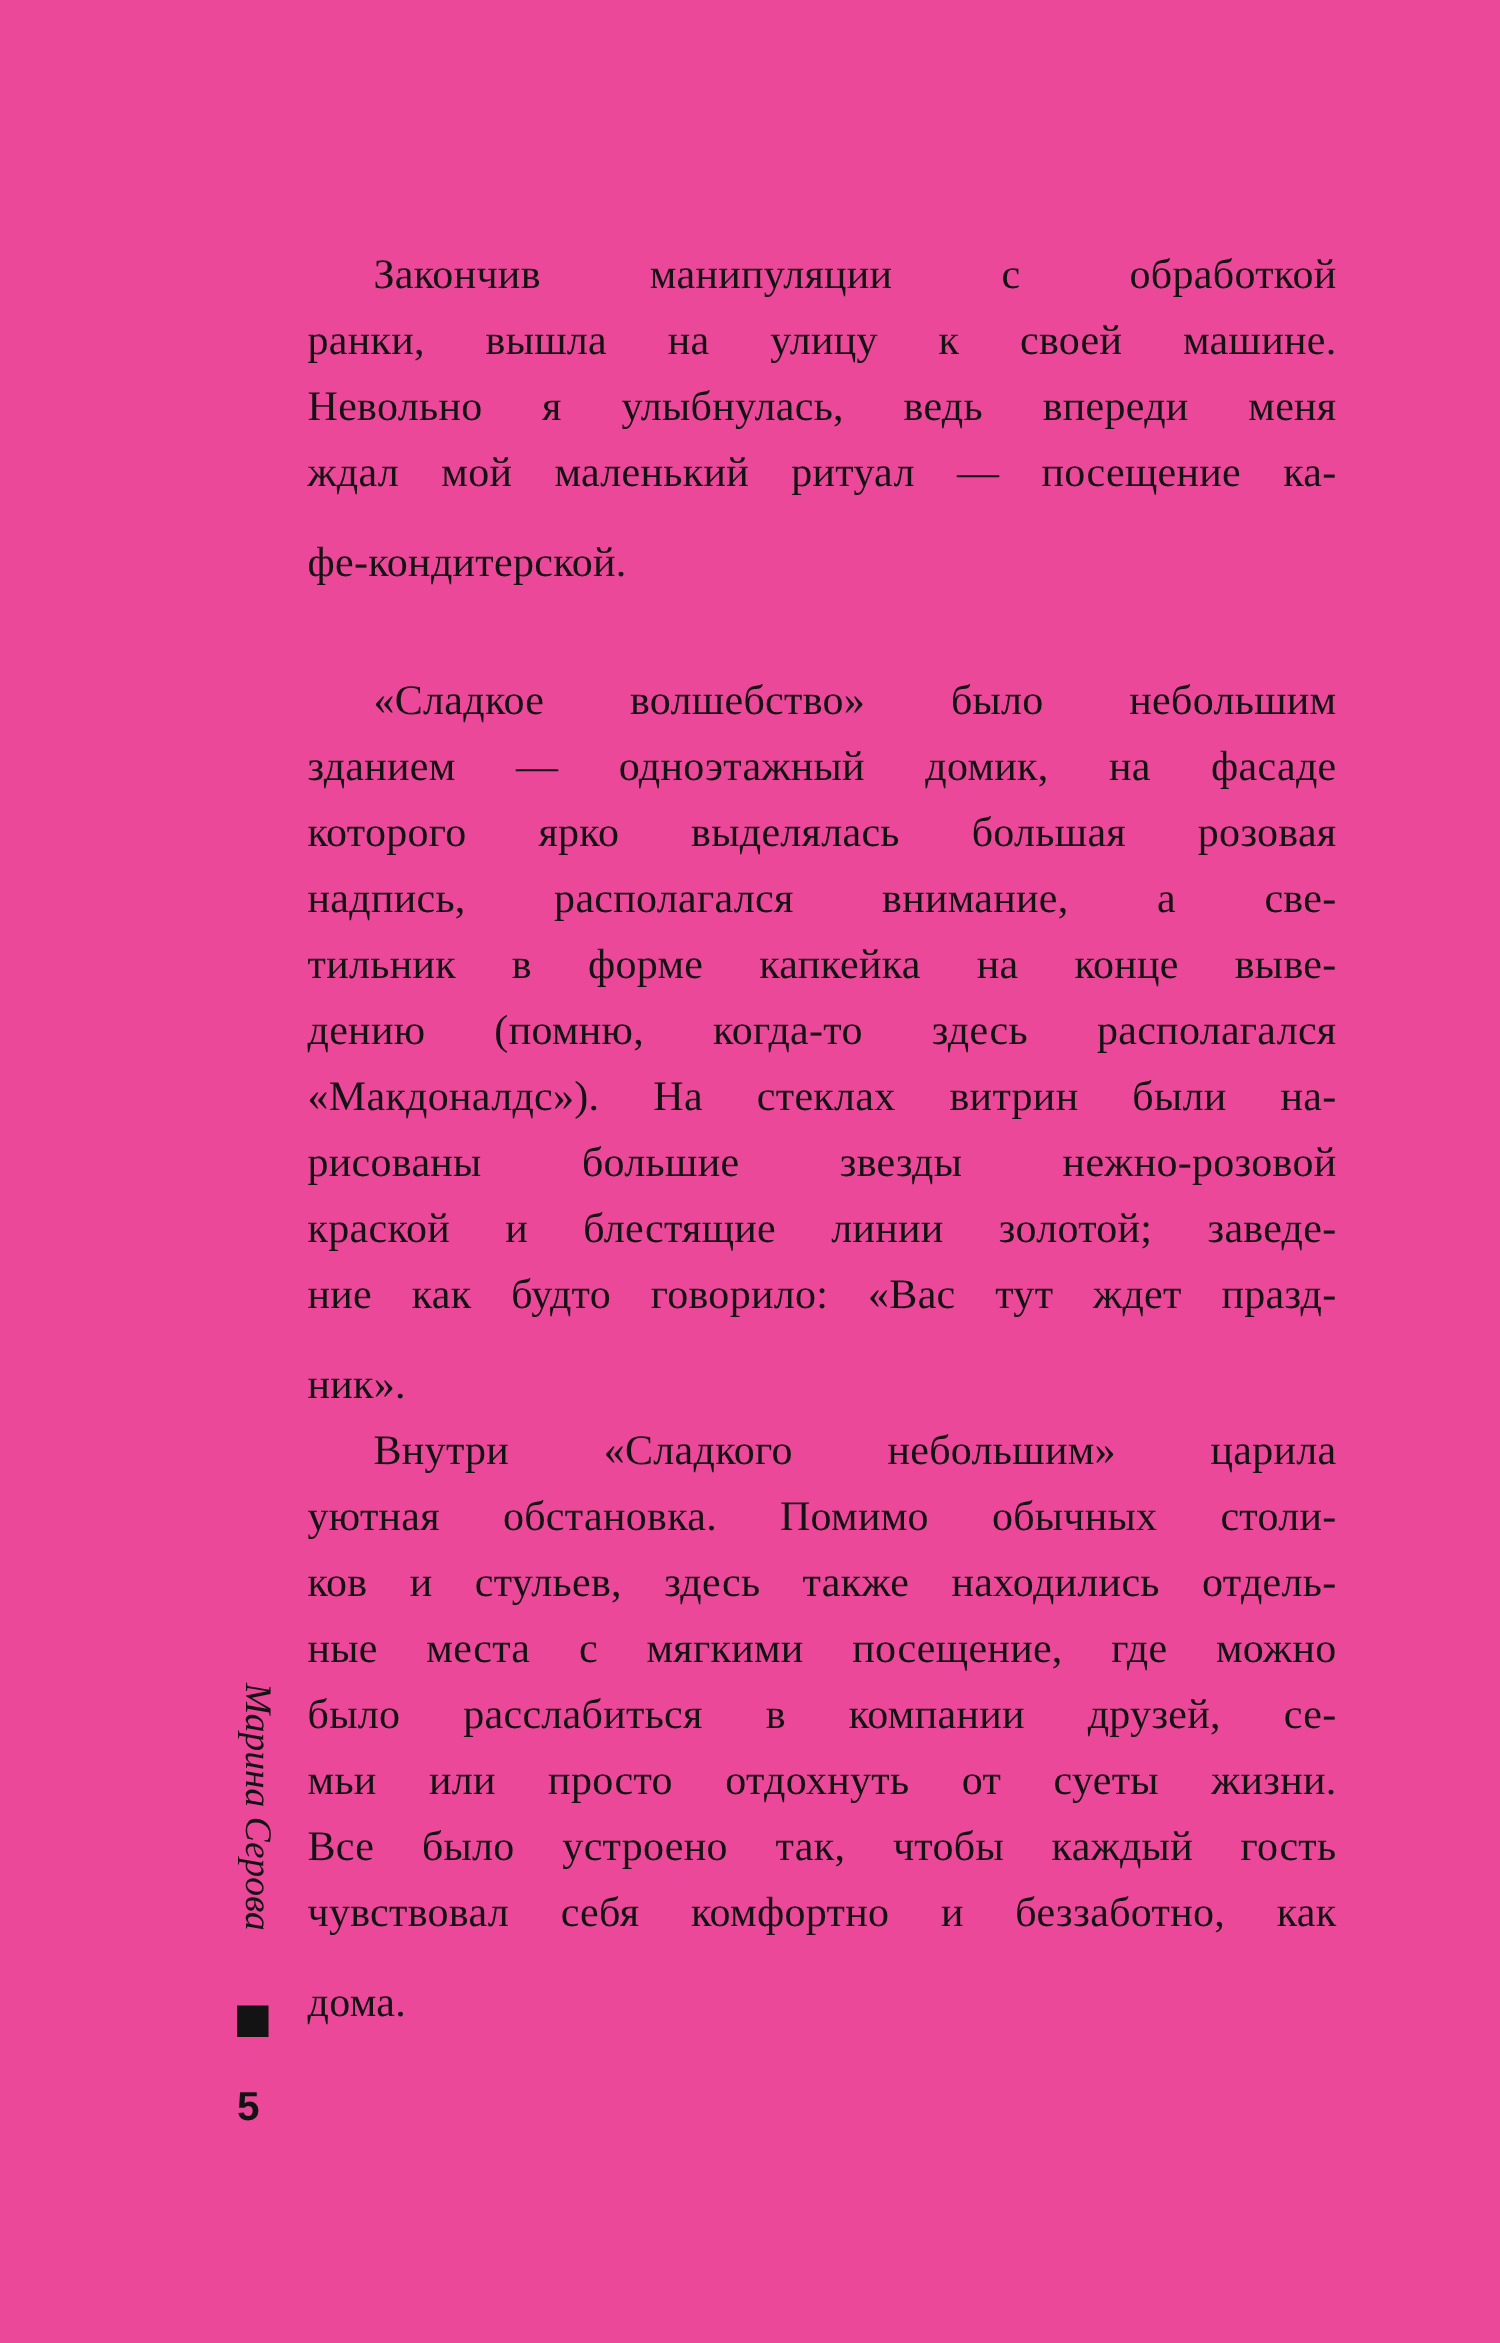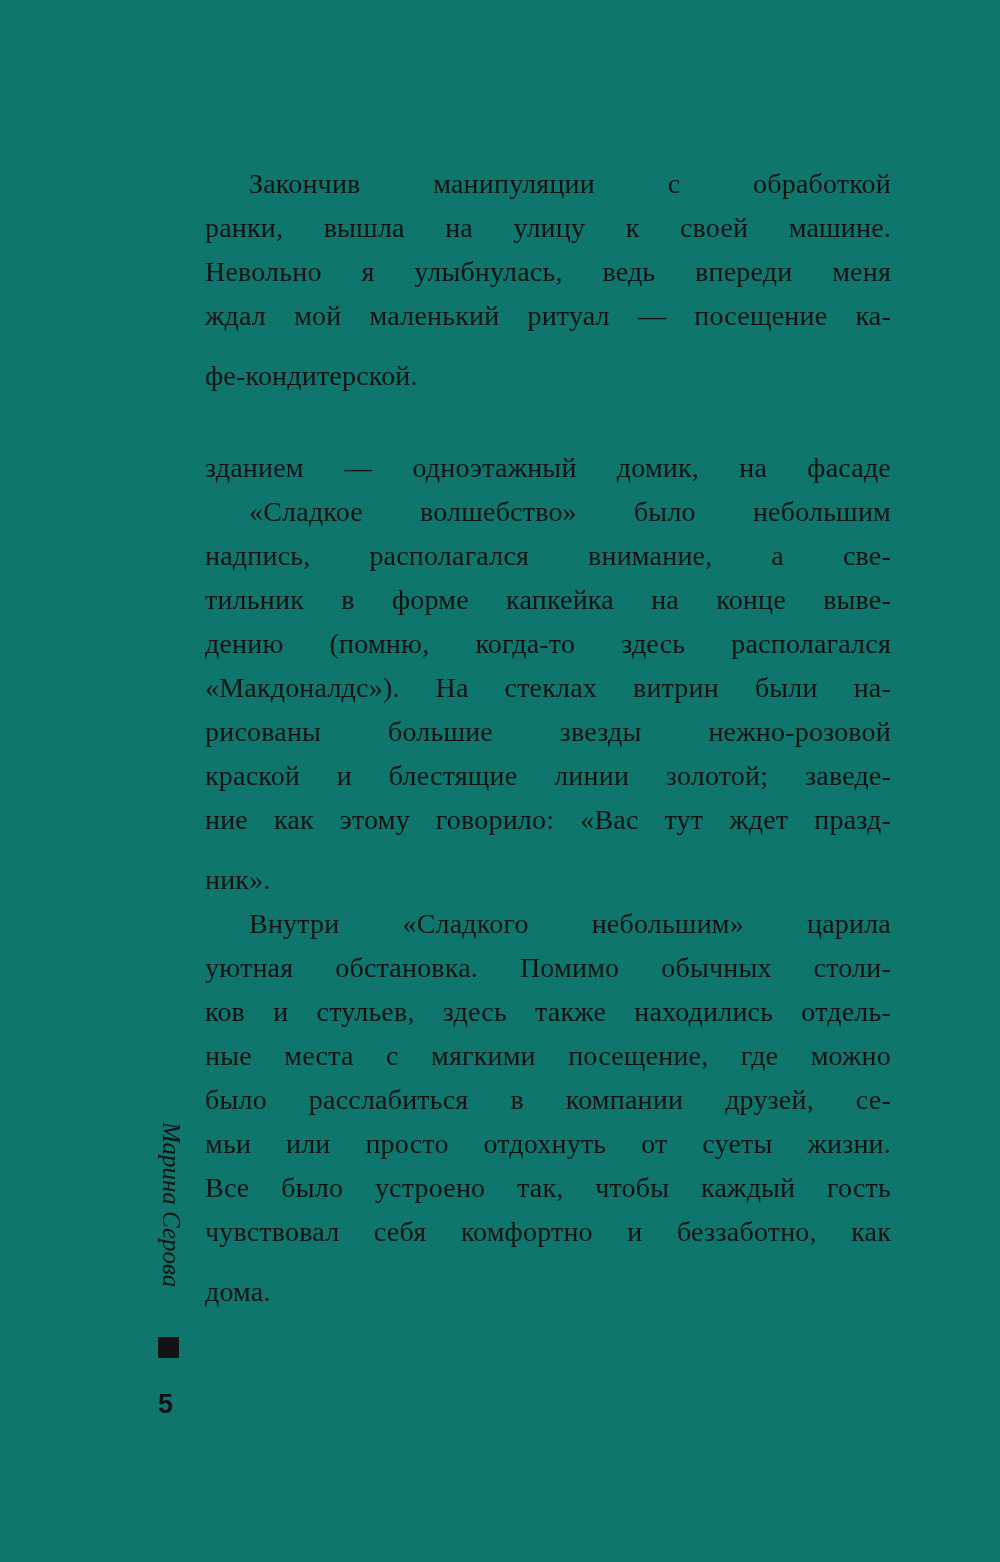--- a/index.html
+++ b/index.html
@@ -63,41 +63,42 @@
     top: 1388px;
     font-family: "Liberation Sans", "DejaVu Sans", sans-serif;
     font-weight: bold;
     font-size: 27px;
     line-height: 32px;
   }
 </style>
 </head>
 <body style="color: rgb(19, 19, 19);">
 
-<div class="page" style="background: #0f766e;">
+<div class="page" style="background: #ec4899;">
 
   <div class="body-text">
 
   <div class="paragraph">
         <div class="line first">Закончив манипуляции с обработкой</div>
         <div class="line">ранки, вышла на улицу к своей машине.</div>
         <div class="line">Невольно я улыбнулась, ведь впереди меня</div>
         <div class="line">ждал мой маленький ритуал — посещение ка-</div>
         <div class="line para-end">фе-кондитерской.</div>
       </div>
       <div class="paragraph gap-before">
+        <div class="line first">«Сладкое волшебство» было небольшим</div>
         <div class="line">зданием — одноэтажный домик, на фасаде</div>
-        <div class="line first">«Сладкое волшебство» было небольшим</div>
+        <div class="line">которого ярко выделялась большая розовая</div>
         <div class="line">надпись, располагался внимание, а све-</div>
         <div class="line">тильник в форме капкейка на конце выве-</div>
         <div class="line">дению (помню, когда-то здесь располагался</div>
         <div class="line">«Макдоналдс»). На стеклах витрин были на-</div>
         <div class="line">рисованы большие звезды нежно-розовой</div>
         <div class="line">краской и блестящие линии золотой; заведе-</div>
-        <div class="line">ние как этому говорило: «Вас тут ждет празд-</div>
+        <div class="line">ние как будто говорило: «Вас тут ждет празд-</div>
         <div class="line para-end">ник».</div>
       </div>
       <div class="paragraph">
         <div class="line first">Внутри «Сладкого небольшим» царила</div>
         <div class="line">уютная обстановка. Помимо обычных столи-</div>
         <div class="line">ков и стульев, здесь также находились отдель-</div>
         <div class="line">ные места с мягкими посещение, где можно</div>
         <div class="line">было расслабиться в компании друзей, се-</div>
         <div class="line">мьи или просто отдохнуть от суеты жизни.</div>
         <div class="line">Все было устроено так, чтобы каждый гость</div>

